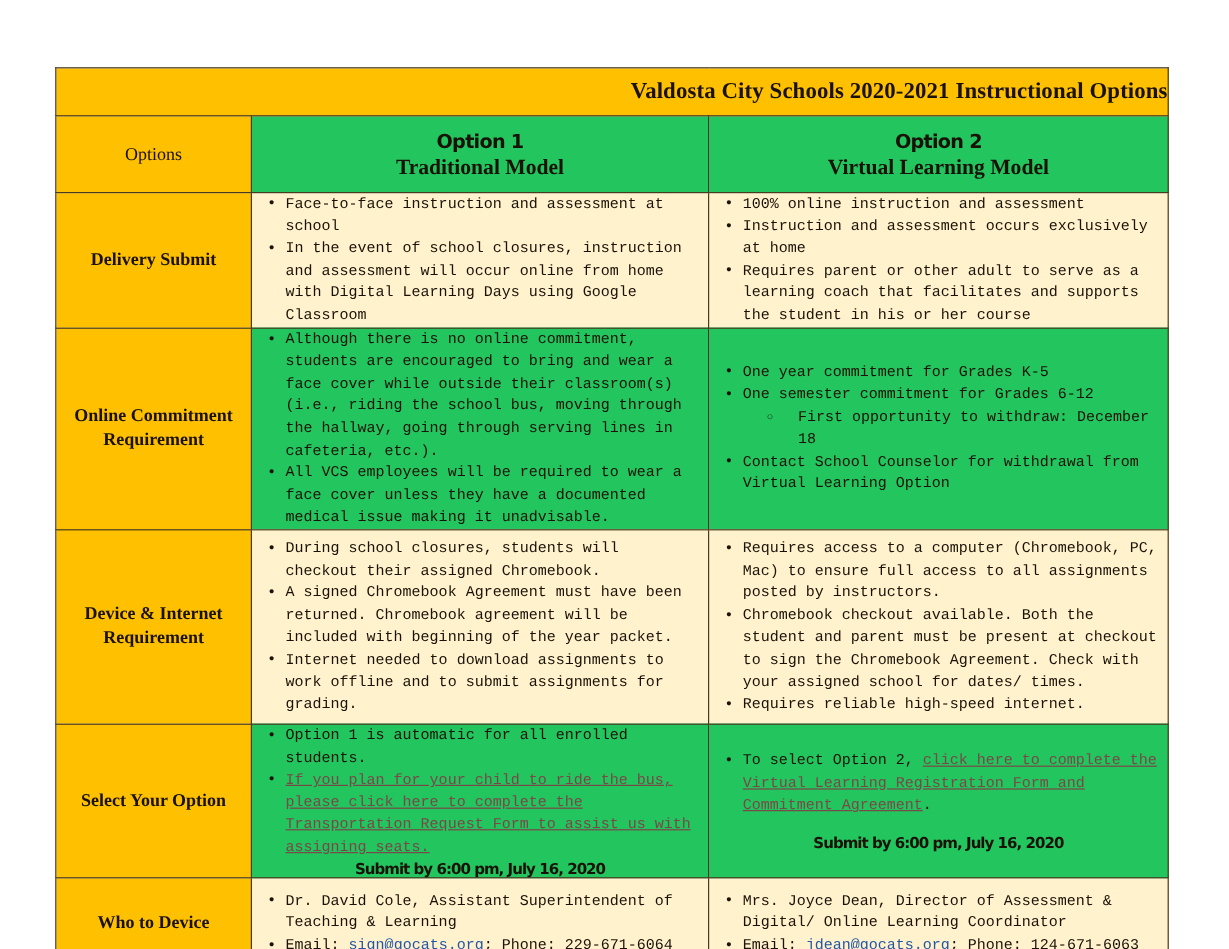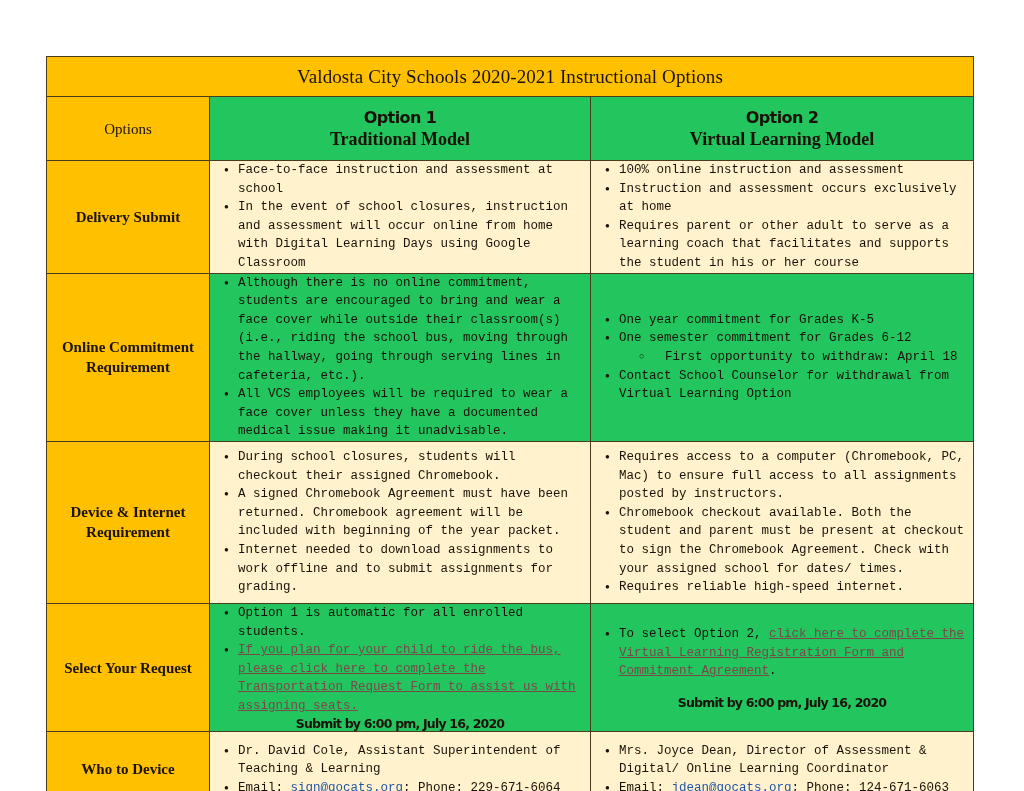--- a/index.html
+++ b/index.html
@@ -5,21 +5,21 @@
   html, body { margin: 0; padding: 0; background: #ffffff; }
   body { width: 1024px; height: 791px; position: relative; overflow: hidden;
          font-family: "Liberation Serif", "DejaVu Serif", serif; color: #1a1208; }
   table.opts { position: absolute; left: 46px; top: 56px; width: 927px;
                border-collapse: collapse; table-layout: fixed; }
   table.opts td { border: 1.5px solid #4a3a1e; vertical-align: middle; padding: 0; }
   col.c0 { width: 163px; } col.c1 { width: 381px; } col.c2 { width: 383px; }
   .gold { background: #FFC000; }
   .lt { background: #22c55e; }
   .cream { background: #FFF2CC; }
-  .title { height: 39px; text-align: center; font-size: 19px; font-weight: normal; letter-spacing: 0.1px; }
+  .title { height: 39px; text-align: right; font-size: 19px; font-weight: bold; letter-spacing: 0.1px; }
   .rowlabel { text-align: center; font-size: 15px; font-weight: bold; line-height: 20px; padding: 0 4px; margin-top: 24px; }
   .optlabel { font-weight: normal; font-size: 15px; }
   .opthead { text-align: center; height: 63px; }
   .opthead .num { font-family: "DejaVu Sans", sans-serif; font-weight: bold; font-size: 16px; letter-spacing: -0.6px; display: block; line-height: 20px; }
   .opthead .model { font-size: 18px; font-weight: bold; display: block; line-height: 22px; }
   ul.b { margin: 0; padding: 0 8px 0 17px; list-style: none; font-size: 12.5px; line-height: 18.6px; font-family: Liberation Mono, monospace; }
   ul.b > li { position: relative; padding-left: 11px; margin: 0; }
   ul.b > li::before { content: "\25CF"; position: absolute; left: -3px; top: 0; font-size: 8px; line-height: 18.6px; }
   ul.sub { list-style: none; margin: 0; padding: 0 0 0 20px; }
   ul.sub > li { position: relative; padding-left: 26px; }
@@ -85,21 +85,21 @@
         <li>Although there is no online commitment, students are encouraged to bring and wear a face cover while outside their classroom(s) (i.e., riding the school bus, moving through the hallway, going through serving lines in cafeteria, etc.).</li>
         <li>All VCS employees will be required to wear a face cover unless they have a documented medical issue making it unadvisable.</li>
       </ul>
     </td>
     <td class="lt">
       <ul class="b">
         <li>One year commitment for Grades K-5</li>
         <li>
           <span>One semester commitment for Grades 6-12</span>
           <ul class="sub">
-            <li>First opportunity to withdraw: April 18</li>
+            <li>First opportunity to withdraw: December 18</li>
           </ul>
         </li>
         <li>Contact School Counselor for withdrawal from Virtual Learning Option</li>
       </ul>
     </td>
   </tr>
 
   <tr class="r-device">
     <td class="gold rowlabel">Device &amp; Internet Requirement</td>
     <td class="cream">
@@ -112,21 +112,21 @@
     <td class="cream">
       <ul class="b">
         <li>Requires access to a computer (Chromebook, PC, Mac) to ensure full access to all assignments posted by instructors.</li>
         <li>Chromebook checkout available. Both the student and parent must be present at checkout to sign the Chromebook Agreement. Check with your assigned school for dates/ times.</li>
         <li>Requires reliable high-speed internet.</li>
       </ul>
     </td>
   </tr>
 
   <tr class="r-select">
-    <td class="gold rowlabel">Select Your Request</td>
+    <td class="gold rowlabel">Select Your Option</td>
     <td class="lt">
       <ul class="b">
         <li>Option 1 is automatic for all enrolled students.</li>
         <li>
           <a class="lnk" href="#">If you plan for your child to ride the bus, please click here to complete the Transportation Request Form to assist us with assigning seats.</a>
         </li>
       </ul>
       <span class="submit">Submit by 6:00 pm, July 16, 2020</span>
     </td>
     <td class="lt">

